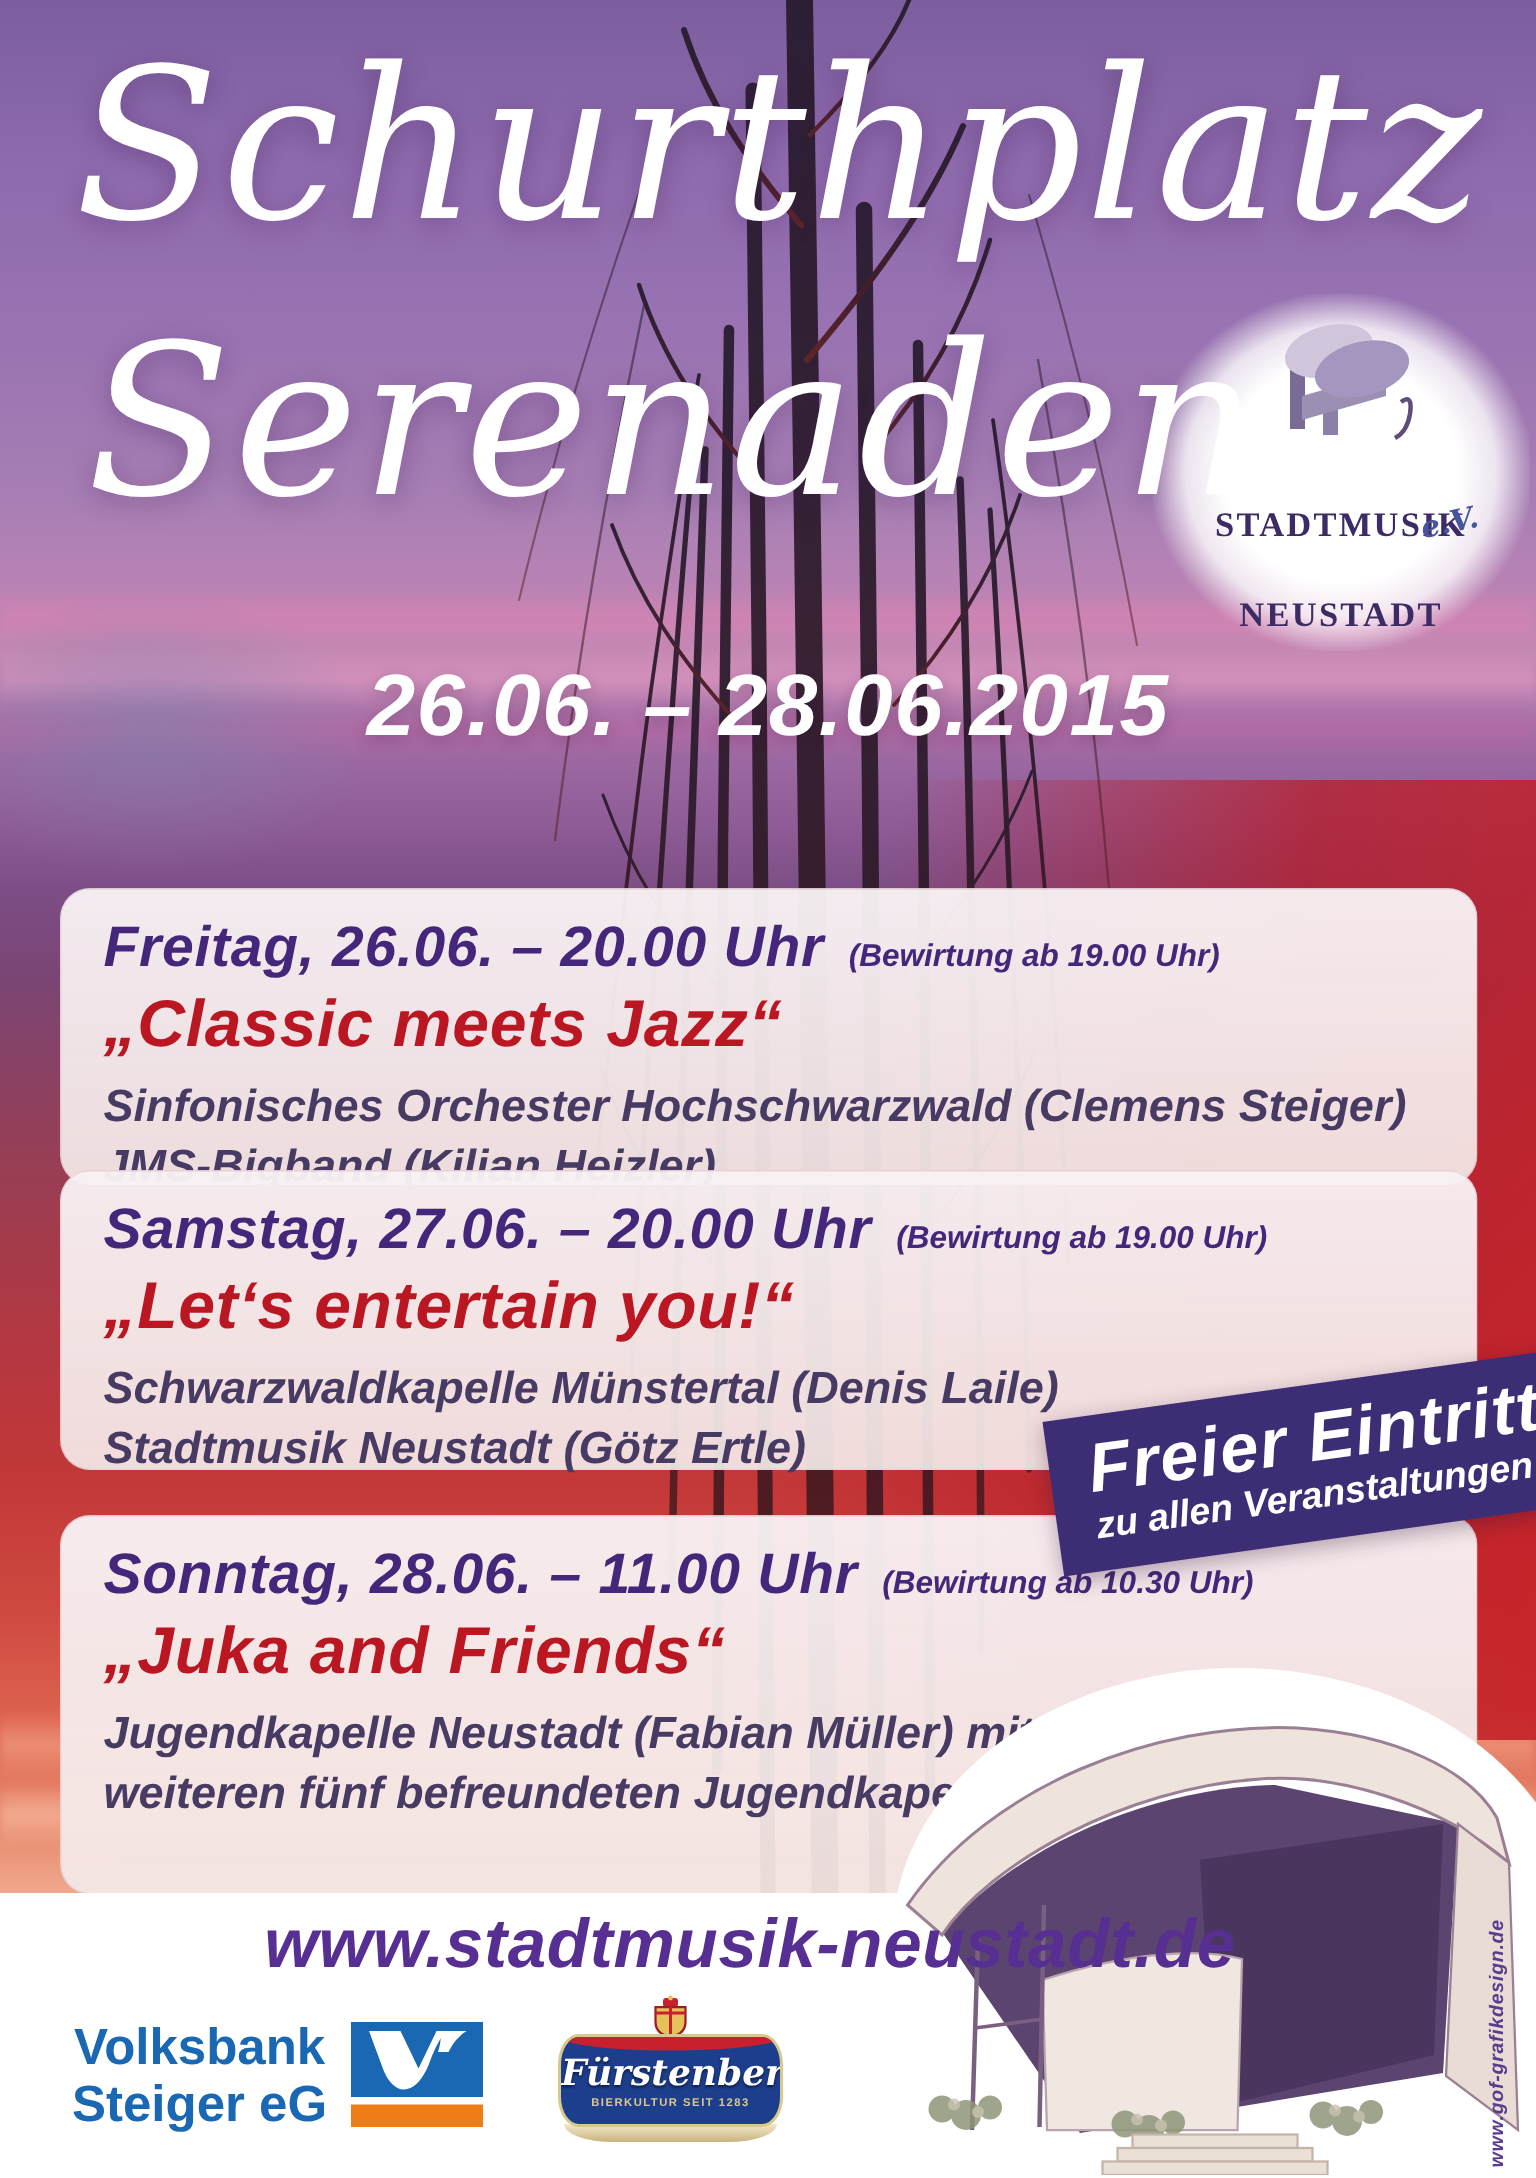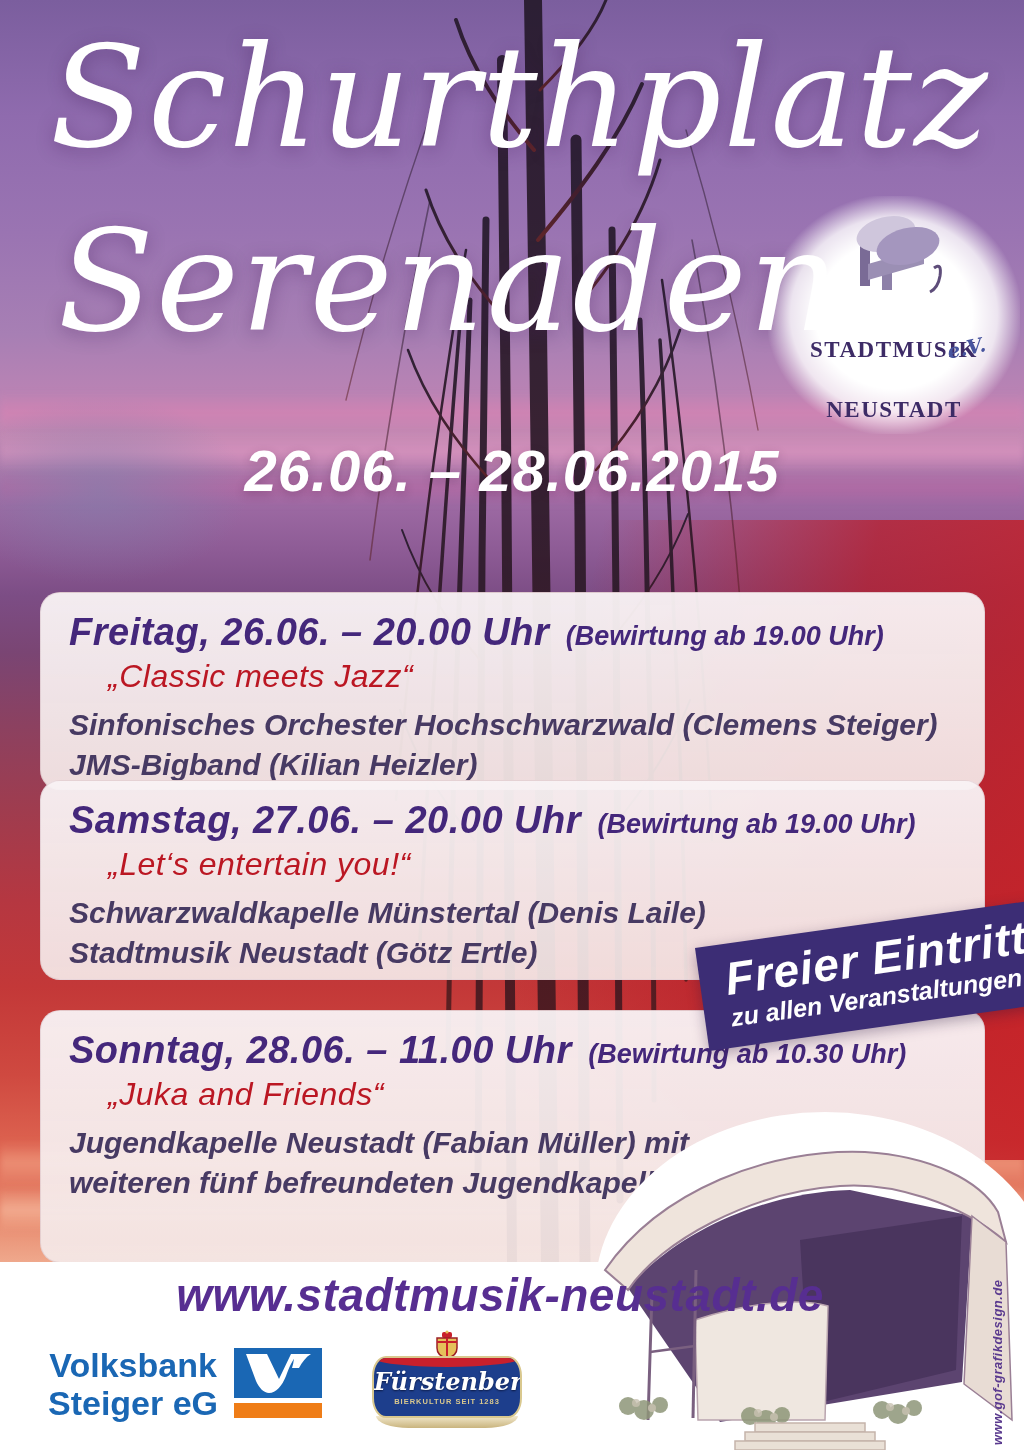--- a/index.html
+++ b/index.html
@@ -45,22 +45,22 @@
     text-shadow:0 3px 10px rgba(60,20,60,.25); white-space:nowrap; }
 
   .event{ position:absolute; left:40px; width:945px; z-index:3; border-radius:20px;
     background:linear-gradient(180deg, rgba(248,242,244,.96), rgba(244,232,231,.93));
     border:1px solid rgba(120,60,80,.12); padding:18px 28px 14px 28px; }
   .ev1{ top:592px; height:198px; }
   .ev2{ top:780px; height:200px; }
   .ev3{ top:1010px; height:253px; }
   .ev-head{ white-space:nowrap; }
   .ev-day{ color:#44277b; font-size:38px; font-weight:bold; font-style:italic; letter-spacing:.5px; }
-  .ev-note{ color:#44277b; font-size:27px; font-weight:bold; font-style:italic; margin-left:12px; }
-  .ev-prog{ color:#bb1723; font-size:32px; font-weight:normal; font-style:italic; margin-top:4px; letter-spacing:.5px;margin-left:39px; }
+  .ev-note{ color:#44277b; font-size:21px; font-weight:bold; font-style:italic; margin-left:12px; }
+  .ev-prog{ color:#bb1723; font-size:44px; font-weight:bold; font-style:italic; margin-top:4px; letter-spacing:.5px; }
   .ev-line{ color:#473a63; font-size:30px; font-style:italic; font-weight:600; line-height:1.32; }
   .ev-lines{ margin-top:10px; }
 
   .banner{ position:absolute; left:695px; top:948px; width:420px; height:104px; z-index:4;
     background:#3c2d75; transform:rotate(-8deg); transform-origin:left top;
     padding:8px 18px 6px 26px; box-shadow:0 4px 14px rgba(40,20,60,.35); }
   .banner-l1{ color:#fff; font-size:46px; font-weight:bold; font-style:italic; letter-spacing:1px; white-space:nowrap; }
   .banner-l2{ color:#fff; font-size:25px; font-weight:bold; font-style:italic; margin-top:-2px; white-space:nowrap; }
 
   .bottom-white{ position:absolute; left:0; top:1262px; width:100%; height:190px; background:#fff; z-index:5; }

